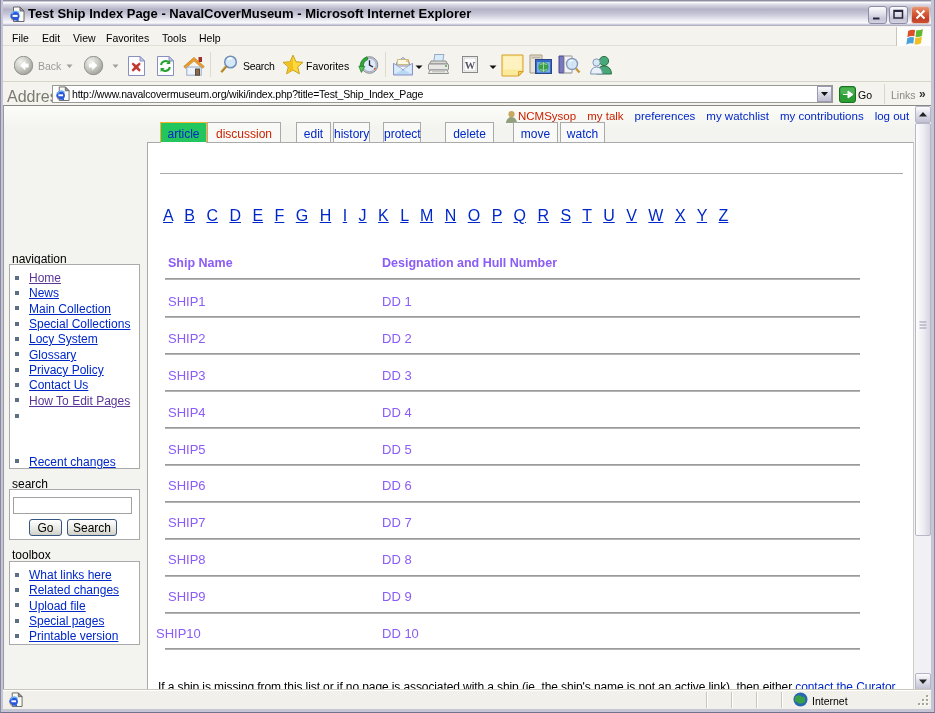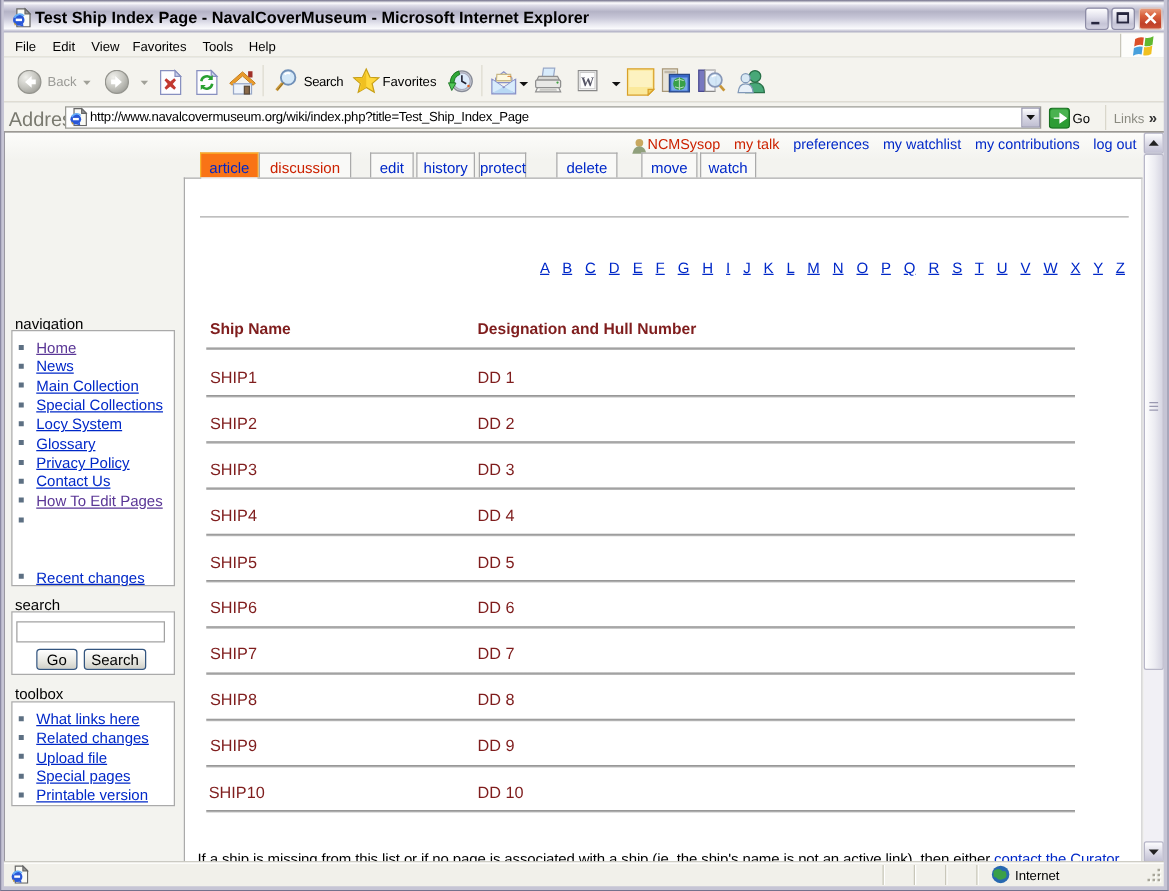--- a/index.html
+++ b/index.html
@@ -31,26 +31,26 @@
 #logo{left:5px;top:1px;width:137px;height:140px;background:#000;color:#ead9a2;font-family:"Liberation Serif",serif;}
 #logo div{position:absolute;left:6px;white-space:nowrap;line-height:0;}
 .bigcap{font-size:37px;}
 .smallcap{font-size:27px;letter-spacing:0;}
 .portlabel{font-size:12px;color:#000;}
 .portlet{background:#fff;border:1px solid #aaa;box-sizing:border-box;}
 a.pl{font-size:12px;}
 .bullet{position:absolute;width:4px;height:4px;background:#5d7083;}
 
 .tab{position:absolute;top:16px;height:21px;box-sizing:border-box;background:#f9f9f7;border:1px solid #aaa;border-bottom:none;font-size:12px;text-align:center;padding-top:4px;}
-#tab-article{background:#f97316;border-color:#f8b42c;}
+#tab-article{background:#22c55e;border-color:#f8b42c;}
 
 #content{left:144px;top:36px;width:767px;height:560px;background:#fff;border:1px solid #aaa;border-right:1px solid #ccc;box-sizing:border-box;}
 h1{font-weight:normal;font-size:22.5px;margin:0;color:#000;}
 .tline{position:absolute;left:19px;width:691px;height:2px;background:linear-gradient(180deg,#8e8e8e,#c0c0c0);}
-.rowtxt{position:absolute;font-size:13px;color:#7f1d1d;}
+.rowtxt{position:absolute;font-size:13px;color:#8b5cf6;}
 </style>
 </head>
 <body>
 <svg class="abs" style="left:0;top:0" width="0" height="0">
 <defs>
       <g id="iepage">
  <path d="M4.5 1 h6.5 l4 4 v10.5 h-10.5z" fill="#fbfbf5" stroke="#666"></path>
  <path d="M11 1 l4 4 h-4z" fill="#9a9a9a" stroke="#666"></path>
  <circle cx="6" cy="10" r="4.6" fill="#2a58d8"></circle>
  <path d="M2.6 8.2 a4.6 4.6 0 0 1 7.6 -1.4" fill="none" stroke="#68b0f8" stroke-width="1.4"></path>
@@ -265,31 +265,31 @@
   <circle cx="6.5" cy="4.2" r="3.1" fill="#c8a860"></circle>
   <path d="M0.8 13 q1.2 -6 5.7 -6 q4.5 0 5.7 6z" fill="#90a07c"></path>
  </svg>
  <div class="abs" style="left:515px;top:4px;font-size:11.5px;white-space:nowrap">
   <span class="red" style="text-decoration:none">NCMSysop</span><span style="display:inline-block;width:11px"></span><span class="red" style="text-decoration:none">my talk</span><span style="display:inline-block;width:11px"></span><span class="blue" style="text-decoration:none">preferences</span><span style="display:inline-block;width:11px"></span><span class="blue" style="text-decoration:none">my watchlist</span><span style="display:inline-block;width:11px"></span><span class="blue" style="text-decoration:none">my contributions</span><span style="display:inline-block;width:11px"></span><span class="blue" style="text-decoration:none">log out</span>
  </div>
 
  <div class="tab" id="tab-article" style="left:157px;width:47px"><span class="blue" style="text-decoration:none">article</span></div>
  <div class="tab" style="left:204px;width:74px"><span class="red" style="text-decoration:none">discussion</span></div>
  <div class="tab" style="left:293px;width:35px"><span class="blue" style="text-decoration:none">edit</span></div>
- <div class="tab" style="left:330px;width:47px"><span class="blue" style="text-decoration:none">history</span></div>
+ <div class="tab" style="left:330px;width:37px"><span class="blue" style="text-decoration:none">history</span></div>
  <div class="tab" style="left:380px;width:38px"><span class="blue" style="text-decoration:none">protect</span></div>
  <div class="tab" style="left:442px;width:49px"><span class="blue" style="text-decoration:none">delete</span></div>
  <div class="tab" style="left:510px;width:45px"><span class="blue" style="text-decoration:none">move</span></div>
  <div class="tab" style="left:557px;width:45px"><span class="blue" style="text-decoration:none">watch</span></div>
 
  <div class="abs" id="content"></div>
  <div class="abs" style="left:158px;top:36px;width:45px;height:1px;background:#fff"></div>
  <div class="abs" style="left:157px;top:67px;width:743px;height:1px;background:#aaa"></div>
 
- <div class="abs blue" style="left:160px;top:101px;width:737px;text-align:right;font-size:12px;letter-spacing:0;word-spacing:7px">
+ <div class="abs blue" style="left:160px;top:101px;width:737px;text-align:left;font-size:16px;letter-spacing:0;word-spacing:7px">
   <a class="blue">A</a> <a class="blue">B</a> <a class="blue">C</a> <a class="blue">D</a> <a class="blue">E</a> <a class="blue">F</a> <a class="blue">G</a> <a class="blue">H</a> <a class="blue">I</a> <a class="blue">J</a> <a class="blue">K</a> <a class="blue">L</a> <a class="blue">M</a> <a class="blue">N</a> <a class="blue">O</a> <a class="blue">P</a> <a class="blue">Q</a> <a class="blue">R</a> <a class="blue">S</a> <a class="blue">T</a> <a class="blue">U</a> <a class="blue">V</a> <a class="blue">W</a> <a class="blue">X</a> <a class="blue">Y</a> <a class="blue">Z</a>
  </div>
 
  <div class="rowtxt" style="left:165px;top:150px;font-size:12.5px;font-weight:bold">Ship Name</div>
  <div class="rowtxt" style="left:379px;top:150px;font-size:12.5px;font-weight:bold">Designation and Hull Number</div>
  <div class="tline" style="left:162px;top:172px;width:695px"></div>
  <div class="rowtxt" style="left:165px;top:188px">SHIP1</div>
     <div class="rowtxt" style="left:379px;top:188px">DD 1</div>
  <div class="tline" style="left:162px;top:210px;width:695px"></div>
  <div class="rowtxt" style="left:165px;top:225px">SHIP2</div>
@@ -309,21 +309,21 @@
  <div class="tline" style="left:162px;top:395px;width:695px"></div>
  <div class="rowtxt" style="left:165px;top:409px">SHIP7</div>
     <div class="rowtxt" style="left:379px;top:409px">DD 7</div>
  <div class="tline" style="left:162px;top:432px;width:695px"></div>
  <div class="rowtxt" style="left:165px;top:446px">SHIP8</div>
     <div class="rowtxt" style="left:379px;top:446px">DD 8</div>
  <div class="tline" style="left:162px;top:469px;width:695px"></div>
  <div class="rowtxt" style="left:165px;top:483px">SHIP9</div>
     <div class="rowtxt" style="left:379px;top:483px">DD 9</div>
  <div class="tline" style="left:162px;top:506px;width:695px"></div>
- <div class="rowtxt" style="left:164px;top:520px">SHIP10</div>
+ <div class="rowtxt" style="left:153px;top:520px">SHIP10</div>
     <div class="rowtxt" style="left:379px;top:520px">DD 10</div>
  <div class="tline" style="left:162px;top:542px;width:695px"></div>
 
  <div class="abs" style="left:155px;top:574px;width:770px;font-size:12px;letter-spacing:-0.10px;white-space:nowrap;color:#000">If a ship is missing from this list or if no page is associated with a ship (ie, the ship's name is not an active link), then either <a class="blue">contact the Curator</a></div>
 
  <div class="abs portlabel" style="left:9px;top:146px">navigation</div>
  <div class="abs portlet" style="left:6px;top:158px;width:131px;height:205px"></div>
  <div class="bullet" style="left:12px;top:170px"></div>
     <a class="abs pl purple" style="left:26px;top:165px">Home</a>
  <div class="bullet" style="left:12px;top:185px"></div>

